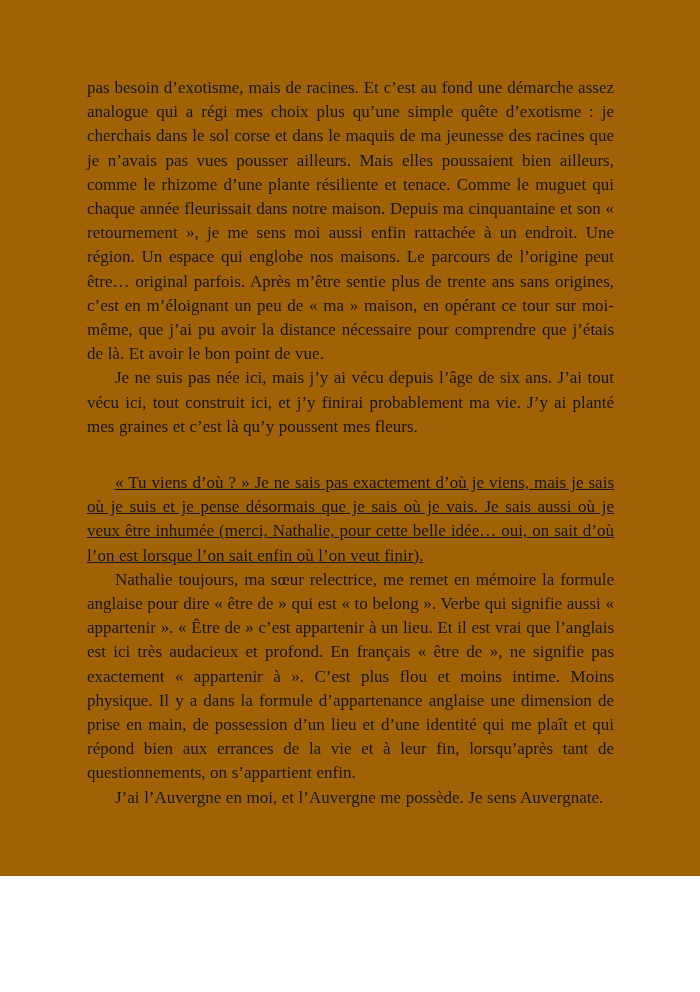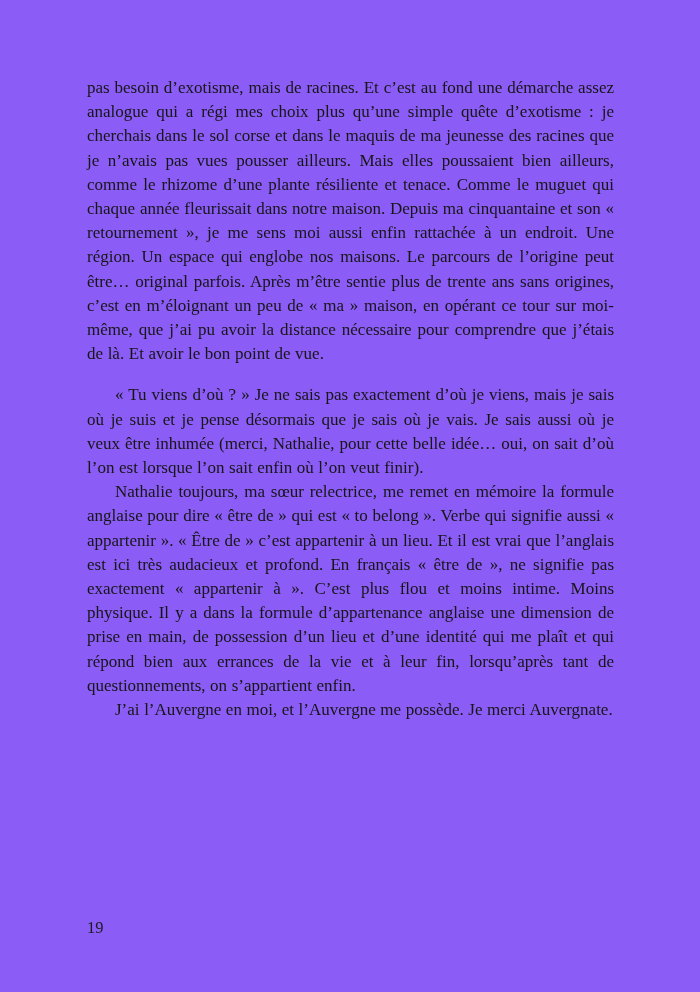--- a/index.html
+++ b/index.html
@@ -4,22 +4,22 @@
 <title>Book page</title>
 <style>
   html, body {
     margin: 0;
     padding: 0;
     background: #ffffff;
   }
   .book-page {
     position: relative;
     width: 700px;
-    height: 992px;
-    background: #8b5cf6;
+    height: 876px;
+    background: #a16207;
     font-family: "Liberation Serif", "DejaVu Serif", serif;
     color: #161616;
     overflow: hidden;
   }
   .text-block {
     position: absolute;
     left: 87px;
     top: 76px;
     width: 527px;
     font-size: 17px;
@@ -32,35 +32,37 @@
   }
   .text-block p {
     margin: 0;
     padding: 0;
     text-indent: 28px;
   }
   .text-block p.no-indent {
     text-indent: 0;
   }
   .text-block p.space-before {
-    margin-top: 17px;
+    margin-top: 32px;
+    text-decoration: underline;
   }
   .page-number {
     position: absolute;
     left: 87px;
     top: 916px;
     font-size: 16.5px;
     line-height: 24px;
     color: #1c1c1c;
   }
 </style>
 </head>
 <body>
 
 <div class="book-page">
   <div class="text-block">
       <p class="no-indent">pas besoin d’exotisme, mais de racines. Et c’est au fond une démarche assez analogue qui a régi mes choix plus qu’une simple quête d’exotisme : je cherchais dans le sol corse et dans le maquis de ma jeunesse des racines que je n’avais pas vues pousser ailleurs. Mais elles poussaient bien ailleurs, comme le rhizome d’une plante résiliente et tenace. Comme le muguet qui chaque année fleurissait dans notre maison. Depuis ma cinquantaine et son « retournement », je me sens moi aussi enfin rattachée à un endroit. Une région. Un espace qui englobe nos maisons. Le parcours de l’origine peut être… original parfois. Après m’être sentie plus de trente ans sans origines, c’est en m’éloignant un peu de « ma » maison, en opérant ce tour sur moi-même, que j’ai pu avoir la distance nécessaire pour comprendre que j’étais de là. Et avoir le bon point de vue.</p>
+      <p class="">Je ne suis pas née ici, mais j’y ai vécu depuis l’âge de six ans. J’ai tout vécu ici, tout construit ici, et j’y finirai probablement ma vie. J’y ai planté mes graines et c’est là qu’y poussent mes fleurs.</p>
       <p class=" space-before">« Tu viens d’où ? » Je ne sais pas exactement d’où je viens, mais je sais où je suis et je pense désormais que je sais où je vais. Je sais aussi où je veux être inhumée (merci, Nathalie, pour cette belle idée… oui, on sait d’où l’on est lorsque l’on sait enfin où l’on veut finir).</p>
       <p class="">Nathalie toujours, ma sœur relectrice, me remet en mémoire la formule anglaise pour dire « être de » qui est « to belong ». Verbe qui signifie aussi « appartenir ». « Être de » c’est appartenir à un lieu. Et il est vrai que l’anglais est ici très audacieux et profond. En français « être de », ne signifie pas exactement « appartenir à ». C’est plus flou et moins intime. Moins physique. Il y a dans la formule d’appartenance anglaise une dimension de prise en main, de possession d’un lieu et d’une identité qui me plaît et qui répond bien aux errances de la vie et à leur fin, lorsqu’après tant de questionnements, on s’appartient enfin.</p>
-      <p class="">J’ai l’Auvergne en moi, et l’Auvergne me possède. Je merci Auvergnate.</p>
+      <p class="">J’ai l’Auvergne en moi, et l’Auvergne me possède. Je sens Auvergnate.</p>
     </div>
   <div class="page-number">19</div>
 </div>
 
 </body></html>

